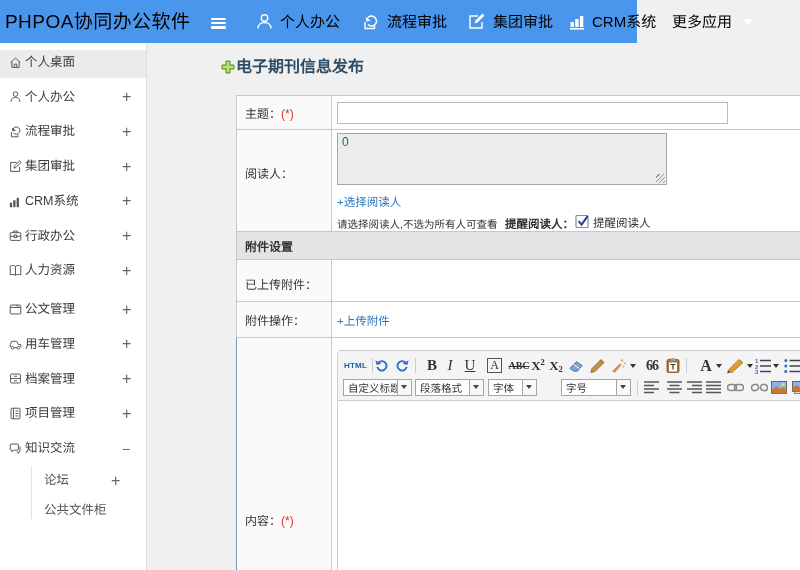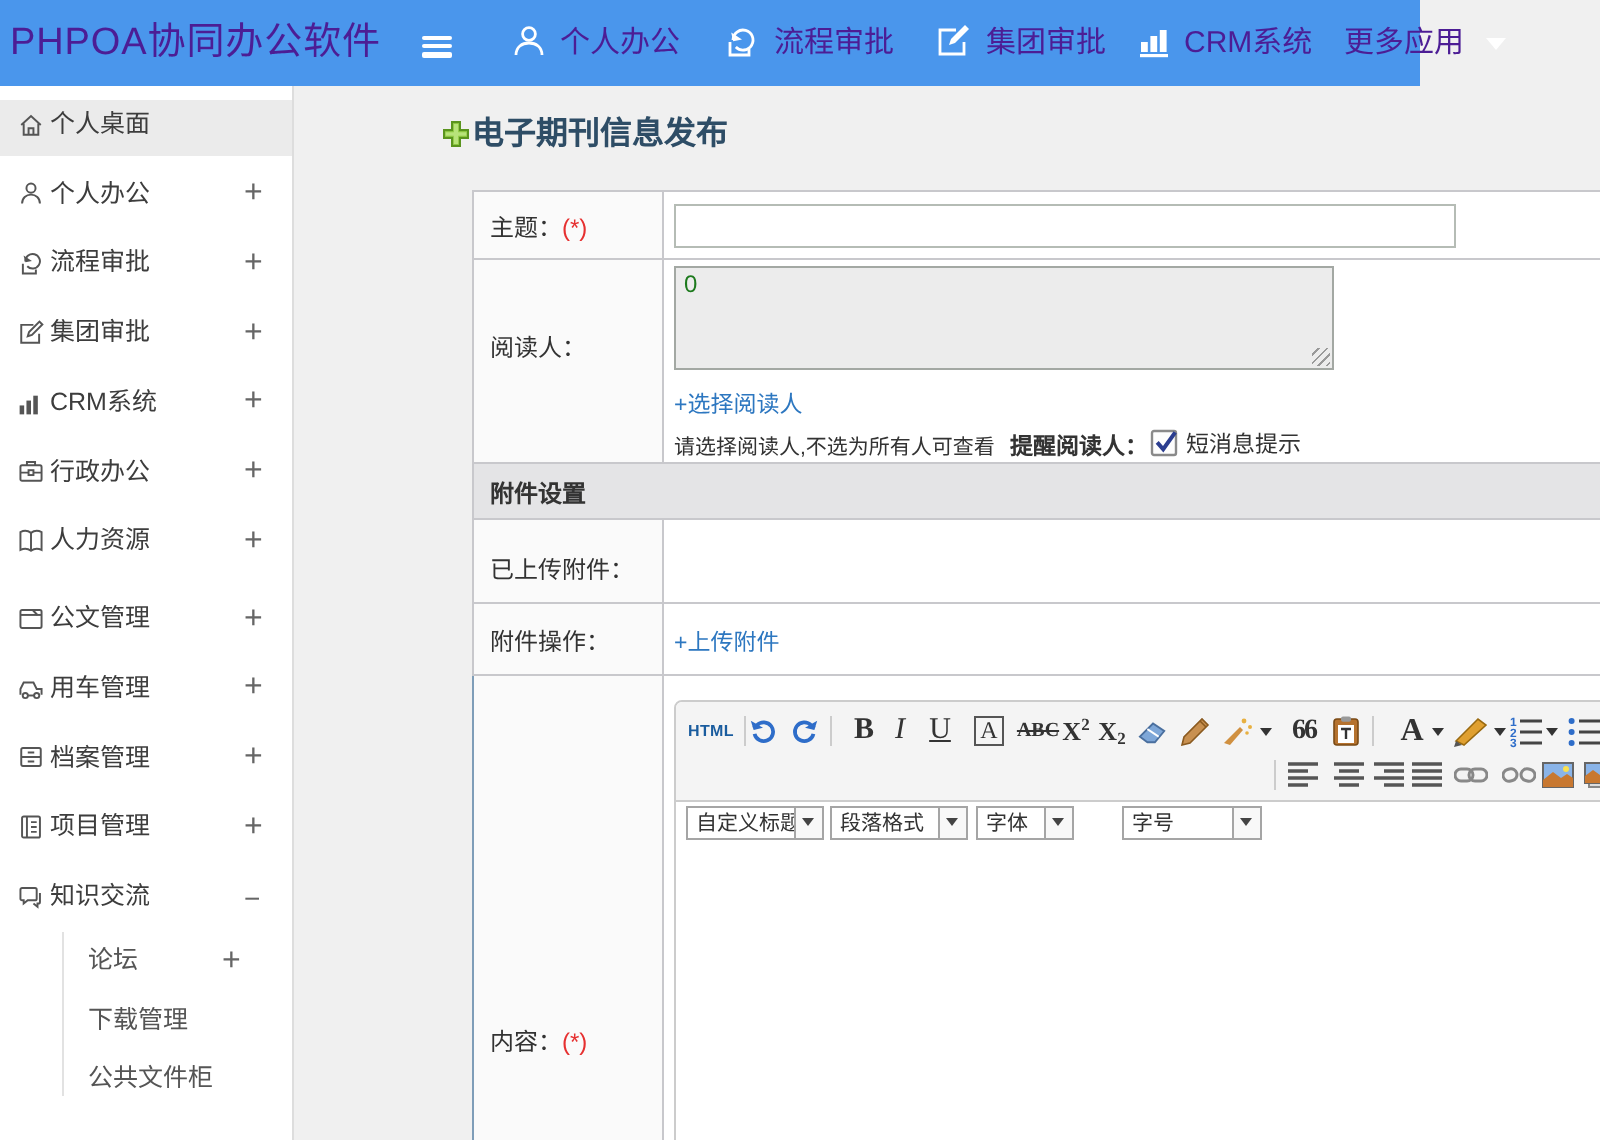--- a/index.html
+++ b/index.html
@@ -1,19 +1,19 @@
 <!DOCTYPE html>
 <html lang="zh-CN"><head>
 <meta charset="utf-8">
 <style>
 * { margin:0; padding:0; box-sizing:border-box; }
 html,body { width:800px; height:570px; overflow:hidden; font-family:"Liberation Sans",sans-serif; }
 body { background:#f0f0f0; }
 
-.topbar { position:absolute; left:0; top:0; width:710px; height:43px; background:#4a96ec; color:#4c1d95; z-index:10; }
+.topbar { position:absolute; left:0; top:0; width:637px; height:43px; background:#4a96ec; color:#000000; z-index:10; }
 .logo { position:absolute; left:5px; top:0; line-height:43px; font-size:19px; letter-spacing:0.45px; }
 .burger { position:absolute; left:211px; top:17.5px; width:14.5px; }
 .burger span { display:block; height:2.5px; background:#fff; border-radius:1px; margin-bottom:1.9px; }
 .nav-item { position:absolute; top:0; height:43px; line-height:43px; font-size:15px; white-space:nowrap; }
 .nav-item svg { vertical-align:-3px; margin-right:7px; }
 .caret-down { position:absolute; left:743px; top:19px; width:0; height:0; border-left:5px solid transparent; border-right:5px solid transparent; border-top:6px solid #fff; }
 
 .sidebar { position:absolute; left:0; top:43px; width:147px; height:527px; background:#fff; border-right:1px solid #ddd; }
 .sitem { position:relative; height:34.75px; font-size:12.5px; color:#3d3d3d; white-space:nowrap;padding-left:15px; }
 .sitem .ico { position:absolute; left:9px; top:10.5px; width:13px; height:13px; }
@@ -42,21 +42,21 @@
 a.blue { color:#2d77c0; text-decoration:none; font-size:11.5px; }
 .note { position:relative; font-size:11px; color:#333; height:16px; line-height:16px; }
 
 .editor { position:relative; margin:12px 0 0 0; width:700px; height:225px; border:1px solid #ccc; border-radius:4px; background:#fff; overflow:hidden; }
 .toolbar { position:relative; height:50px; background:#f4f4f4; border-bottom:1px solid #ccc; }
 .ti { position:absolute; display:flex; align-items:center; justify-content:center; }
 .r1 { top:4px; height:21px; }
 .r2 { top:28px; height:17px; }
 .tsep1 { top:7px; height:15px; width:1px; background:#ccc; position:absolute; }
 .tsep2 { top:29px; height:15px; width:1px; background:#ccc; position:absolute; }
-.tsel { position:absolute; top:28px; height:17px; border:1px solid #a5a5a5; background:#fff; font-size:12px; color:#333;margin-top:24px; }
+.tsel { position:absolute; top:28px; height:17px; border:1px solid #a5a5a5; background:#fff; font-size:12px; color:#333; }
 .tsel .stxt { position:absolute; left:4px; top:1.5px; line-height:13px; font-size:10.5px; white-space:nowrap; }
 .tsel .sarr { position:absolute; right:0; top:0; bottom:0; width:14px; border-left:1px solid #a5a5a5; background:#f8f8f8; }
 .tsel .sarr:after { content:""; position:absolute; left:3px; top:5px; border-left:3.5px solid transparent; border-right:3.5px solid transparent; border-top:4px solid #444; }
 .serif { font-family:"Liberation Serif",serif; }
 .dc { position:absolute; width:0; height:0; border-left:3.5px solid transparent; border-right:3.5px solid transparent; border-top:4px solid #333; top:13px; }
 .alico { display:block; }
 </style>
 </head>
 <body>
 
@@ -202,23 +202,20 @@
         <path d="M13.5 5.5 v5.5 a1 1 0 0 1 -1 1 h-0.5 v2 l-2.5-2"></path>
       </svg>
       <span class="txt">知识交流</span>
       <span class="plus" style="font-size:14px;">−</span>
     </div>
   <div class="subwrap">
     <div class="vline"></div>
     <div class="subitem">
         <span class="txt">论坛</span>
         <span class="plus">+</span>
-      </div>
-    <div class="subitem">
-        <span class="txt">下载管理</span>
       </div>
     <div class="subitem">
         <span class="txt">公共文件柜</span>
       </div>
   </div>
 </div>
 
 <div class="main">
   <div class="title"><svg class="plusico" width="14" height="14" viewBox="0 0 14 14">
         <path d="M5 1 h4 v4 h4 v4 h-4 v4 h-4 v-4 h-4 v-4 h4 z" fill="#8cc63f" stroke="#5a941e" stroke-width="1"></path>
@@ -238,21 +235,21 @@
       <td class="val" style="padding:0 0 0 5px; vertical-align:top;">
         <div class="ta" style="margin-top:3px;">0<span class="rh"></span></div>
         <div style="margin-top:10px; height:15px; line-height:15px;"><a class="blue" href="#">+选择阅读人</a></div>
         <div class="note" style="margin-top:4px;">
               <span style="position:absolute;left:0;top:2px;font-size:10.5px;">请选择阅读人,不选为所有人可查看</span>
               <b style="position:absolute;left:168px;top:2px;font-size:11.5px;">提醒阅读人：</b>
               <svg style="position:absolute;left:238px;top:0;" width="15" height="15" viewBox="0 0 15 15">
                 <rect x="1" y="1.5" width="12" height="12" rx="1" fill="#fdfdfd" stroke="#8a8a8a" stroke-width="1.2"></rect>
                 <path d="M3.6 7.2 l3 3.4 L12.6 2.2" stroke="#2b3d8f" stroke-width="2" fill="none"></path>
               </svg>
-              <span style="position:absolute;left:256px;top:1px;font-size:11.5px;">短消息提示</span>
+              <span style="position:absolute;left:256px;top:1px;font-size:11.5px;">提醒阅读人</span>
             </div>
       </td>
     </tr>
     <tr class="sechead">
       <td colspan="2">附件设置</td>
     </tr>
     <tr style="height:42px;">
       <td class="lbl" style="padding-top:5px;">已上传附件：</td>
       <td class="val"></td>
     </tr>

